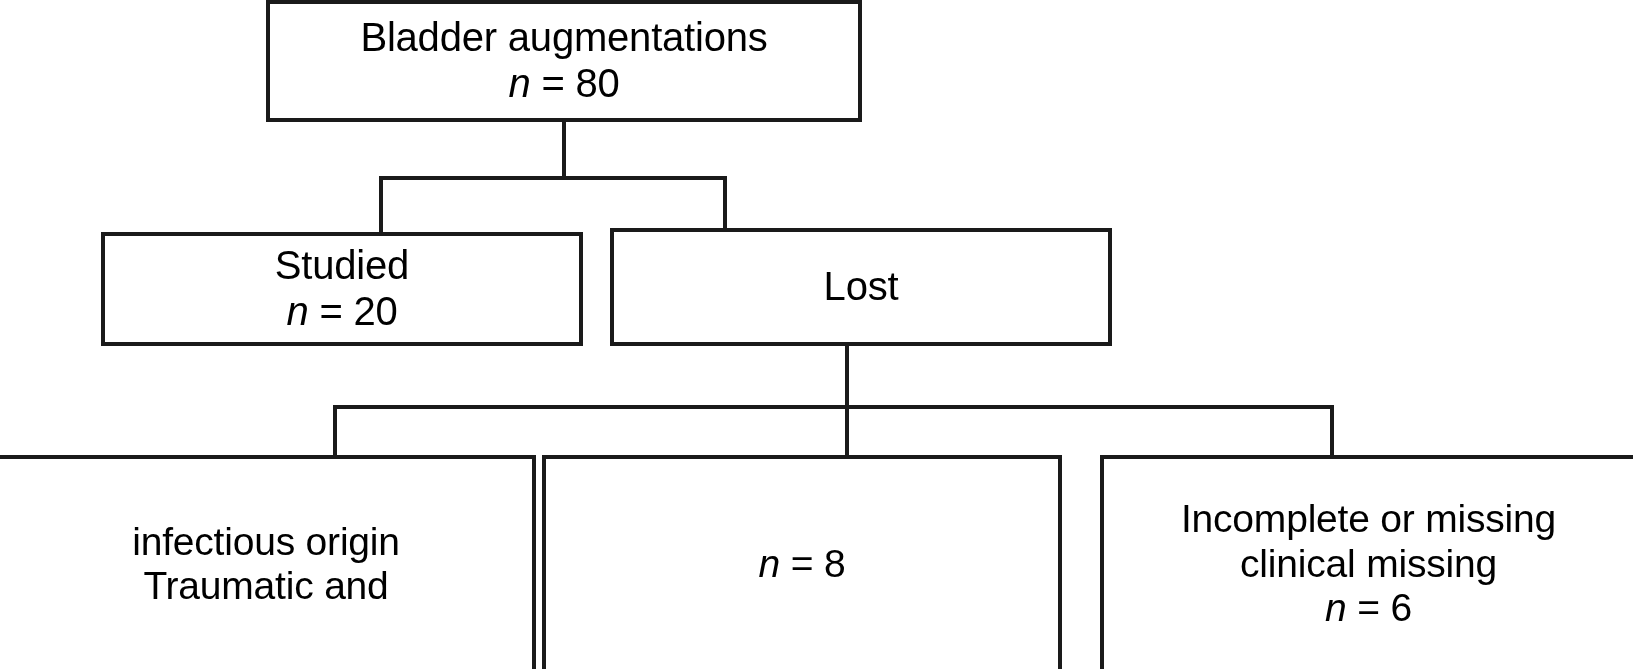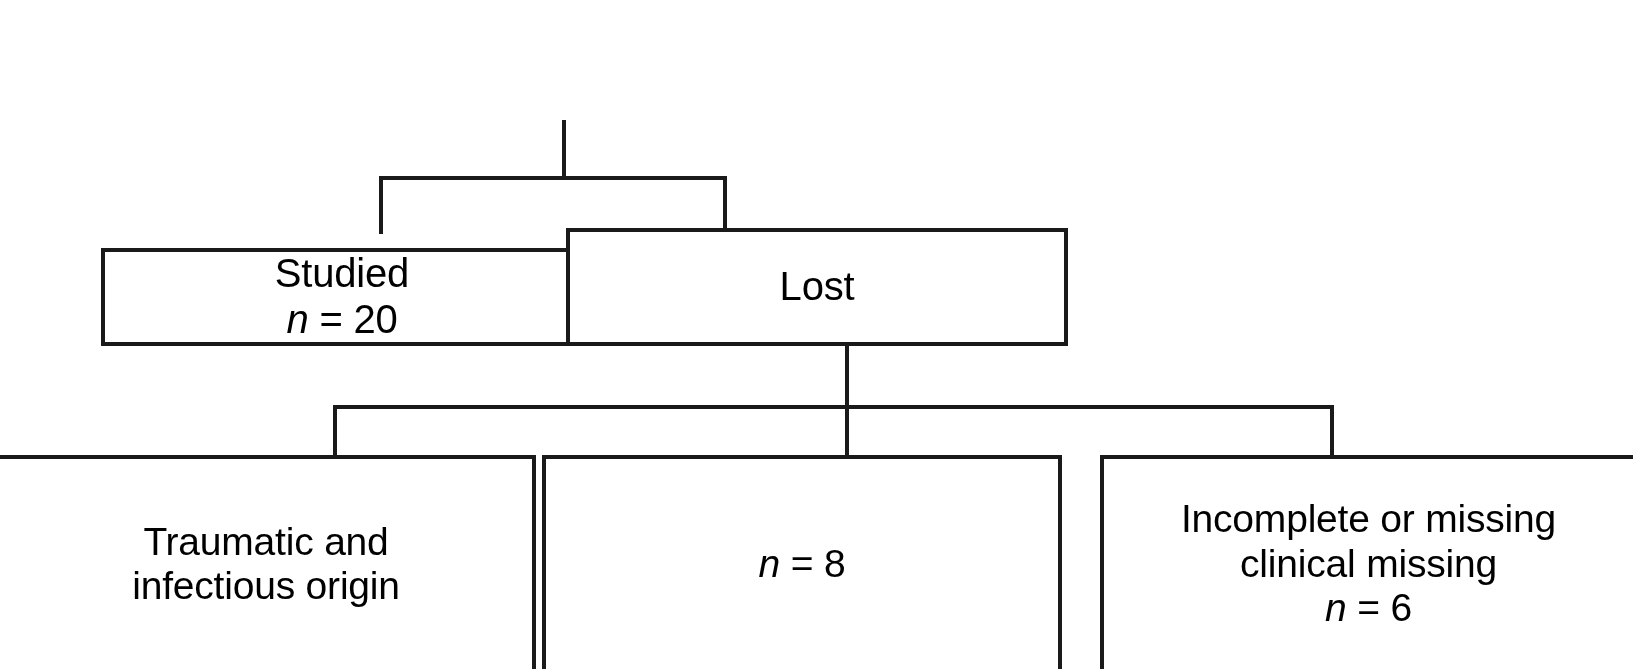--- a/index.html
+++ b/index.html
@@ -43,26 +43,25 @@
   .node .n-line i {
     font-style: italic;
   }
   
   #node-root {
     left: 266px;  top: 0px;    width: 596px;  height: 122px;
     font-size: 40px;
     border-top-width: 4px;
   }
   #node-studied {
-    left: 101px;  top: 232px;  width: 482px;  height: 98px;
+    left: 101px;  top: 232px;  width: 482px;  height: 114px;
     font-size: 40px;
-    margin-top: 16px;
   }
   #node-lost {
-    left: 566px;  top: 228px;  width: 502px;  height: 118px;
+    left: 610px;  top: 228px;  width: 502px;  height: 118px;
     font-size: 40px;
   }
   #node-traumatic {
     left: -4px;   top: 455px;  width: 540px;  height: 218px;
     font-size: 39px;
   }
   #node-urodynamic {
     left: 542px;  top: 455px;  width: 520px;  height: 218px;
     font-size: 39px;
   }
@@ -98,33 +97,37 @@
   <div class="conn h" id="conn-level1-bar"></div>
   <div class="conn v" id="conn-studied-drop"></div>
   <div class="conn v" id="conn-lost-drop"></div>
 
   <div class="conn v" id="conn-lost-stem"></div>
   <div class="conn h" id="conn-level2-bar"></div>
   <div class="conn v" id="conn-traumatic-drop"></div>
   <div class="conn v" id="conn-urodyn-drop"></div>
   <div class="conn v" id="conn-clinical-drop"></div>
 
+  <div class="node" id="node-root">
+    <span class="line">Bladder augmentations</span>
+    <span class="n-line"><i>n</i> <span>=</span> <span>80</span></span>
+  </div>
 
   <div class="node" id="node-studied">
     <span class="line">Studied</span>
     <span class="n-line"><i>n</i> <span>=</span> <span>20</span></span>
   </div>
 
   <div class="node" id="node-lost">
     <span class="line">Lost</span>
   </div>
 
   <div class="node" id="node-traumatic">
+    <span class="line">infectious origin</span>
     <span class="line">Traumatic and</span>
-    <span class="line">infectious origin</span>
   </div>
 
   <div class="node" id="node-urodynamic">
     <span class="n-line"><i>n</i> <span>=</span> <span>8</span></span>
   </div>
 
   <div class="node" id="node-clinical">
     <span class="line">Incomplete or missing</span>
     <span class="line">clinical missing</span>
     <span class="n-line"><i>n</i> <span>=</span> <span>6</span></span>

